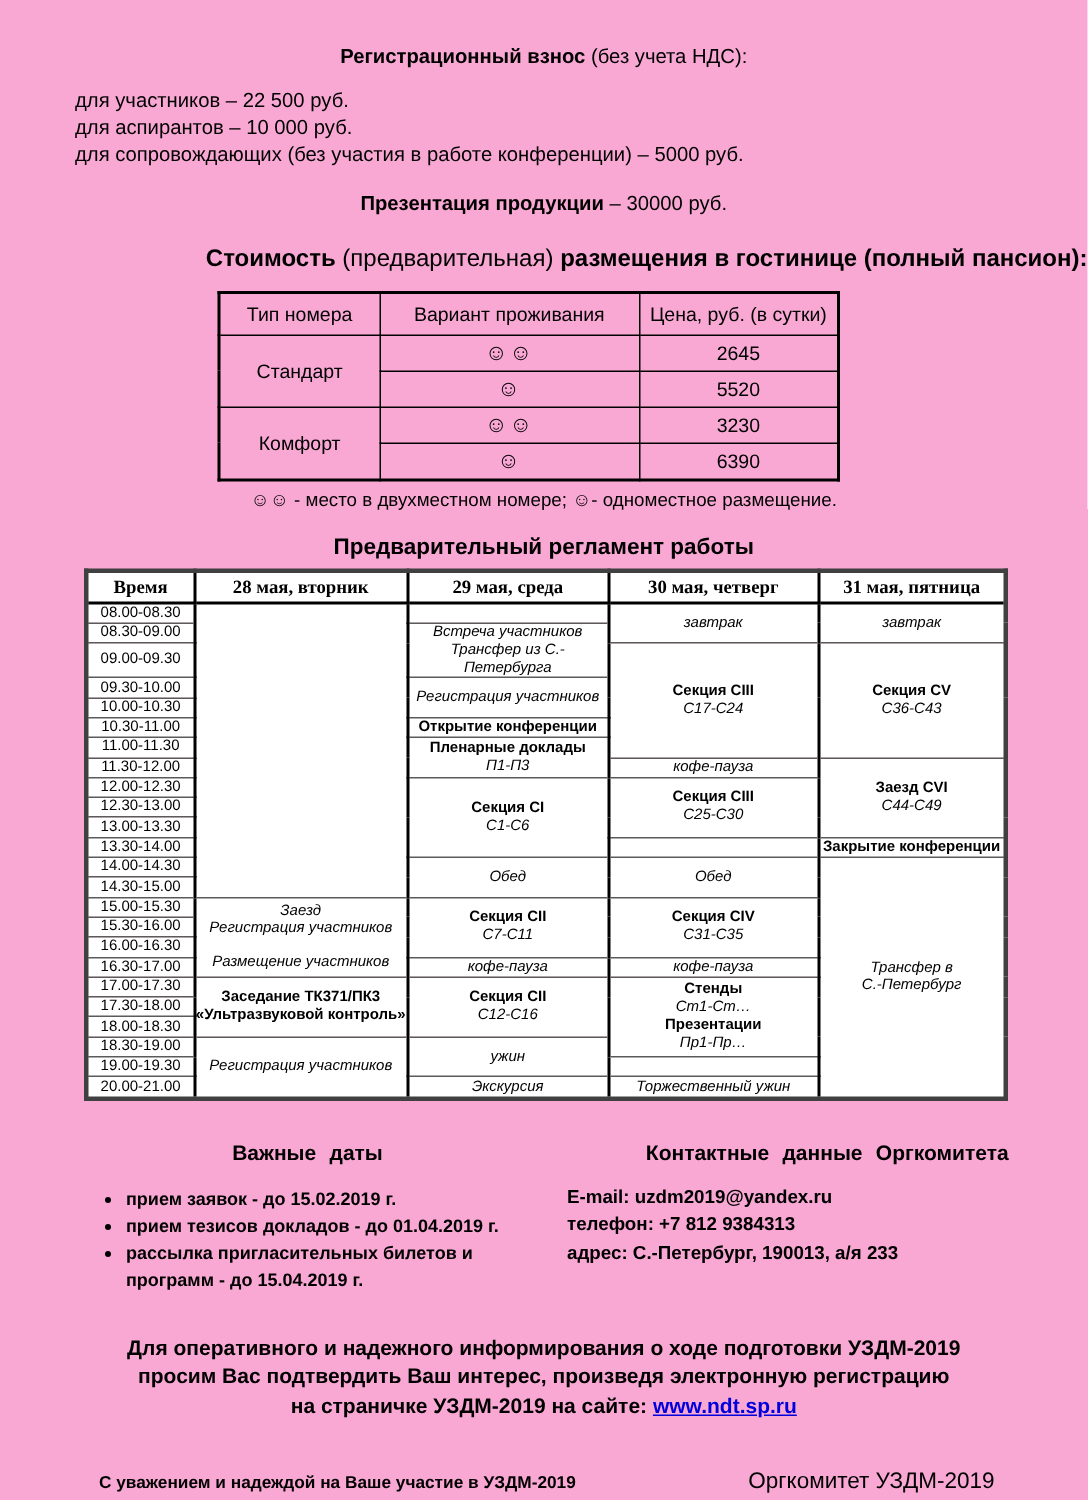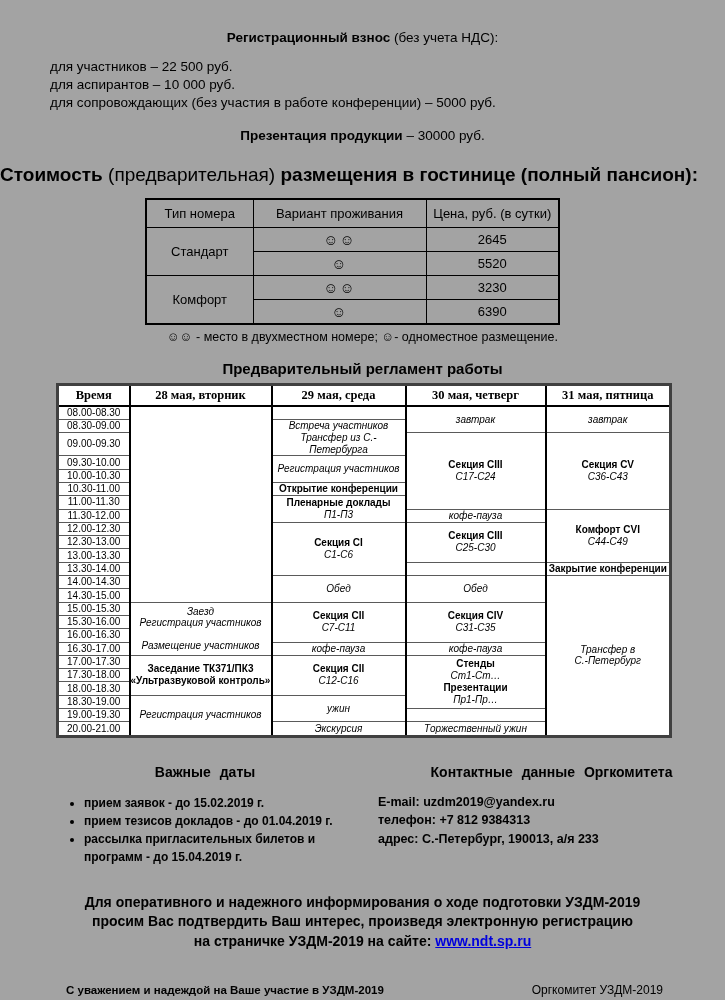--- a/index.html
+++ b/index.html
@@ -1,27 +1,27 @@
 <!DOCTYPE html>
 <html lang="ru"><head>
 <meta charset="utf-8">
 <style>
   html,body{margin:0;padding:0;background:#fff;}
   .page{
     width:725px;height:1000px;box-sizing:border-box;
-    padding-top:30px;background:#a3a3a3;color:#000;
+    padding-top:30px;background:#f9a8d4;color:#000;
     font-family:"Liberation Sans",sans-serif;overflow:hidden;position:relative;
   }
   .b{font-weight:bold;}
 
   
   .fees-title{font-size:13.5px;text-align:center;}
   .fee-list{margin:13px 0 0 50px;font-size:13.5px;line-height:1.35;}
   .presentation{margin-top:15px;font-size:13.5px;text-align:center;}
-  .hotel-title{margin-top:21px;font-size:19px;text-align:left;}
+  .hotel-title{margin-top:21px;font-size:16px;text-align:right;}
 
   
   table.hotel{border-collapse:collapse;margin:12px 0 0 145px;border:2px solid #000;
     font-size:13px;text-align:center;table-layout:fixed;}
   table.hotel th,table.hotel td{border:1px solid #000;font-weight:normal;padding:0;}
   table.hotel th{height:27px;}
   table.hotel td{height:23px;}
   .smiley{font-size:15px;letter-spacing:1px;line-height:1;}
   .hotel-note{margin-top:5px;font-size:12.5px;text-align:center;}
 
@@ -52,21 +52,21 @@
   ul.dates{margin:15px 0 0 0;padding-left:44px;font-size:12px;font-weight:bold;line-height:1.45;}
   ul.dates li{margin-bottom:1px;}
   .contact-lines{margin-top:13px;font-size:12.5px;font-weight:bold;line-height:1.5;}
 
   
   .info{margin-top:26px;text-align:center;font-weight:bold;font-size:14px;line-height:1.38;}
   .weblink{color:#0000dd;text-decoration:underline;}
   .signoff{display:flex;justify-content:space-between;align-items:baseline;
     margin-top:32px;padding:0 62px 0 66px;gap:36px;}
   .signoff-left{font-size:11.5px;font-weight:bold;}
-  .signoff-right{font-size:12px;}
+  .signoff-right{font-size:15px;}
 </style>
 </head>
 <body>
 
 <div class="page">
 
   <div class="fees-title"><span class="b">Регистрационный взнос</span><span> (без учета НДС):</span></div>
 
   <div class="fee-list">
     <div>для участников – 22 500 руб.</div>
@@ -170,21 +170,21 @@
           <td class="time">11.00-11.30</td>
         <td rowspan="2" class="bl">
           <div class="cl1">Пленарные доклады</div>
           <div class="cl2">П1-П3</div>
           </td>
         </tr>
     <tr>
           <td class="time">11.30-12.00</td>
         <td class="g cl2">кофе-пауза</td>
         <td rowspan="4" class="bl">
-          <div class="cl1">Комфорт CVI</div>
+          <div class="cl1">Заезд CVI</div>
           <div class="cl2">C44-C49</div>
           </td>
         </tr>
     <tr>
           <td class="time">12.00-12.30</td>
         <td rowspan="4" class="bl">
           <div class="cl1">Секция CI</div>
           <div class="cl2">C1-C6</div>
           </td>
         <td rowspan="3" class="bl">

